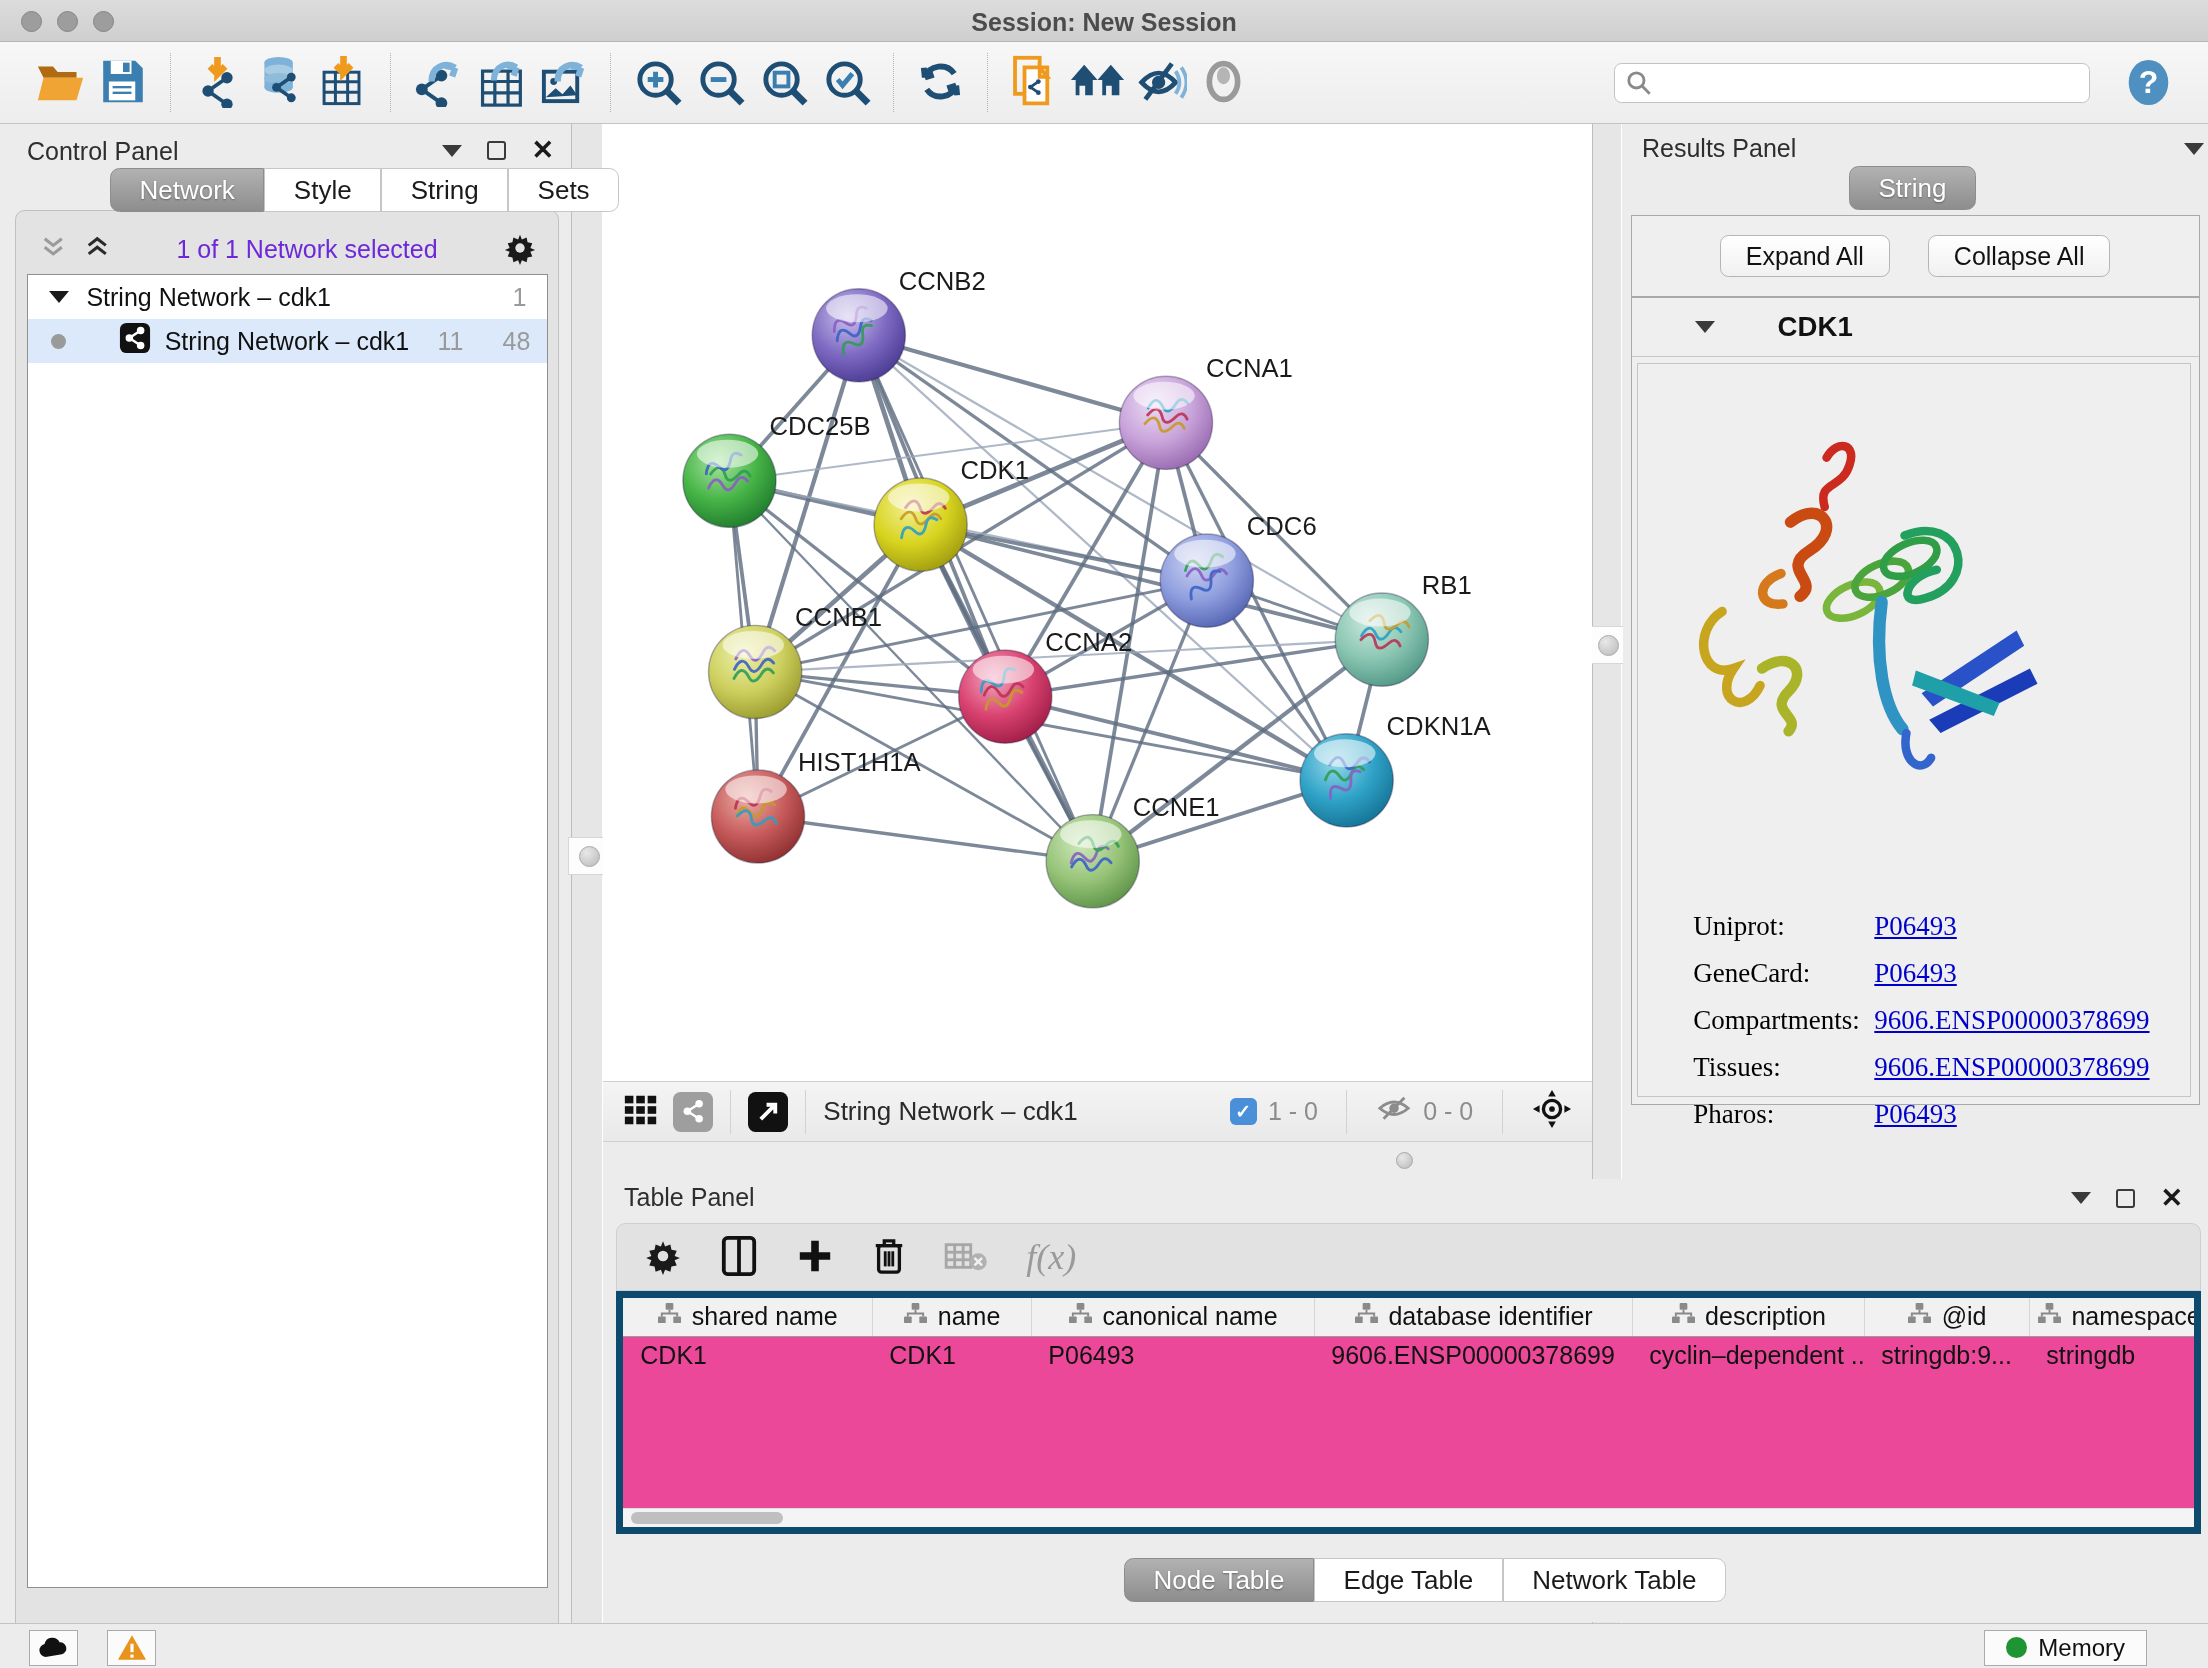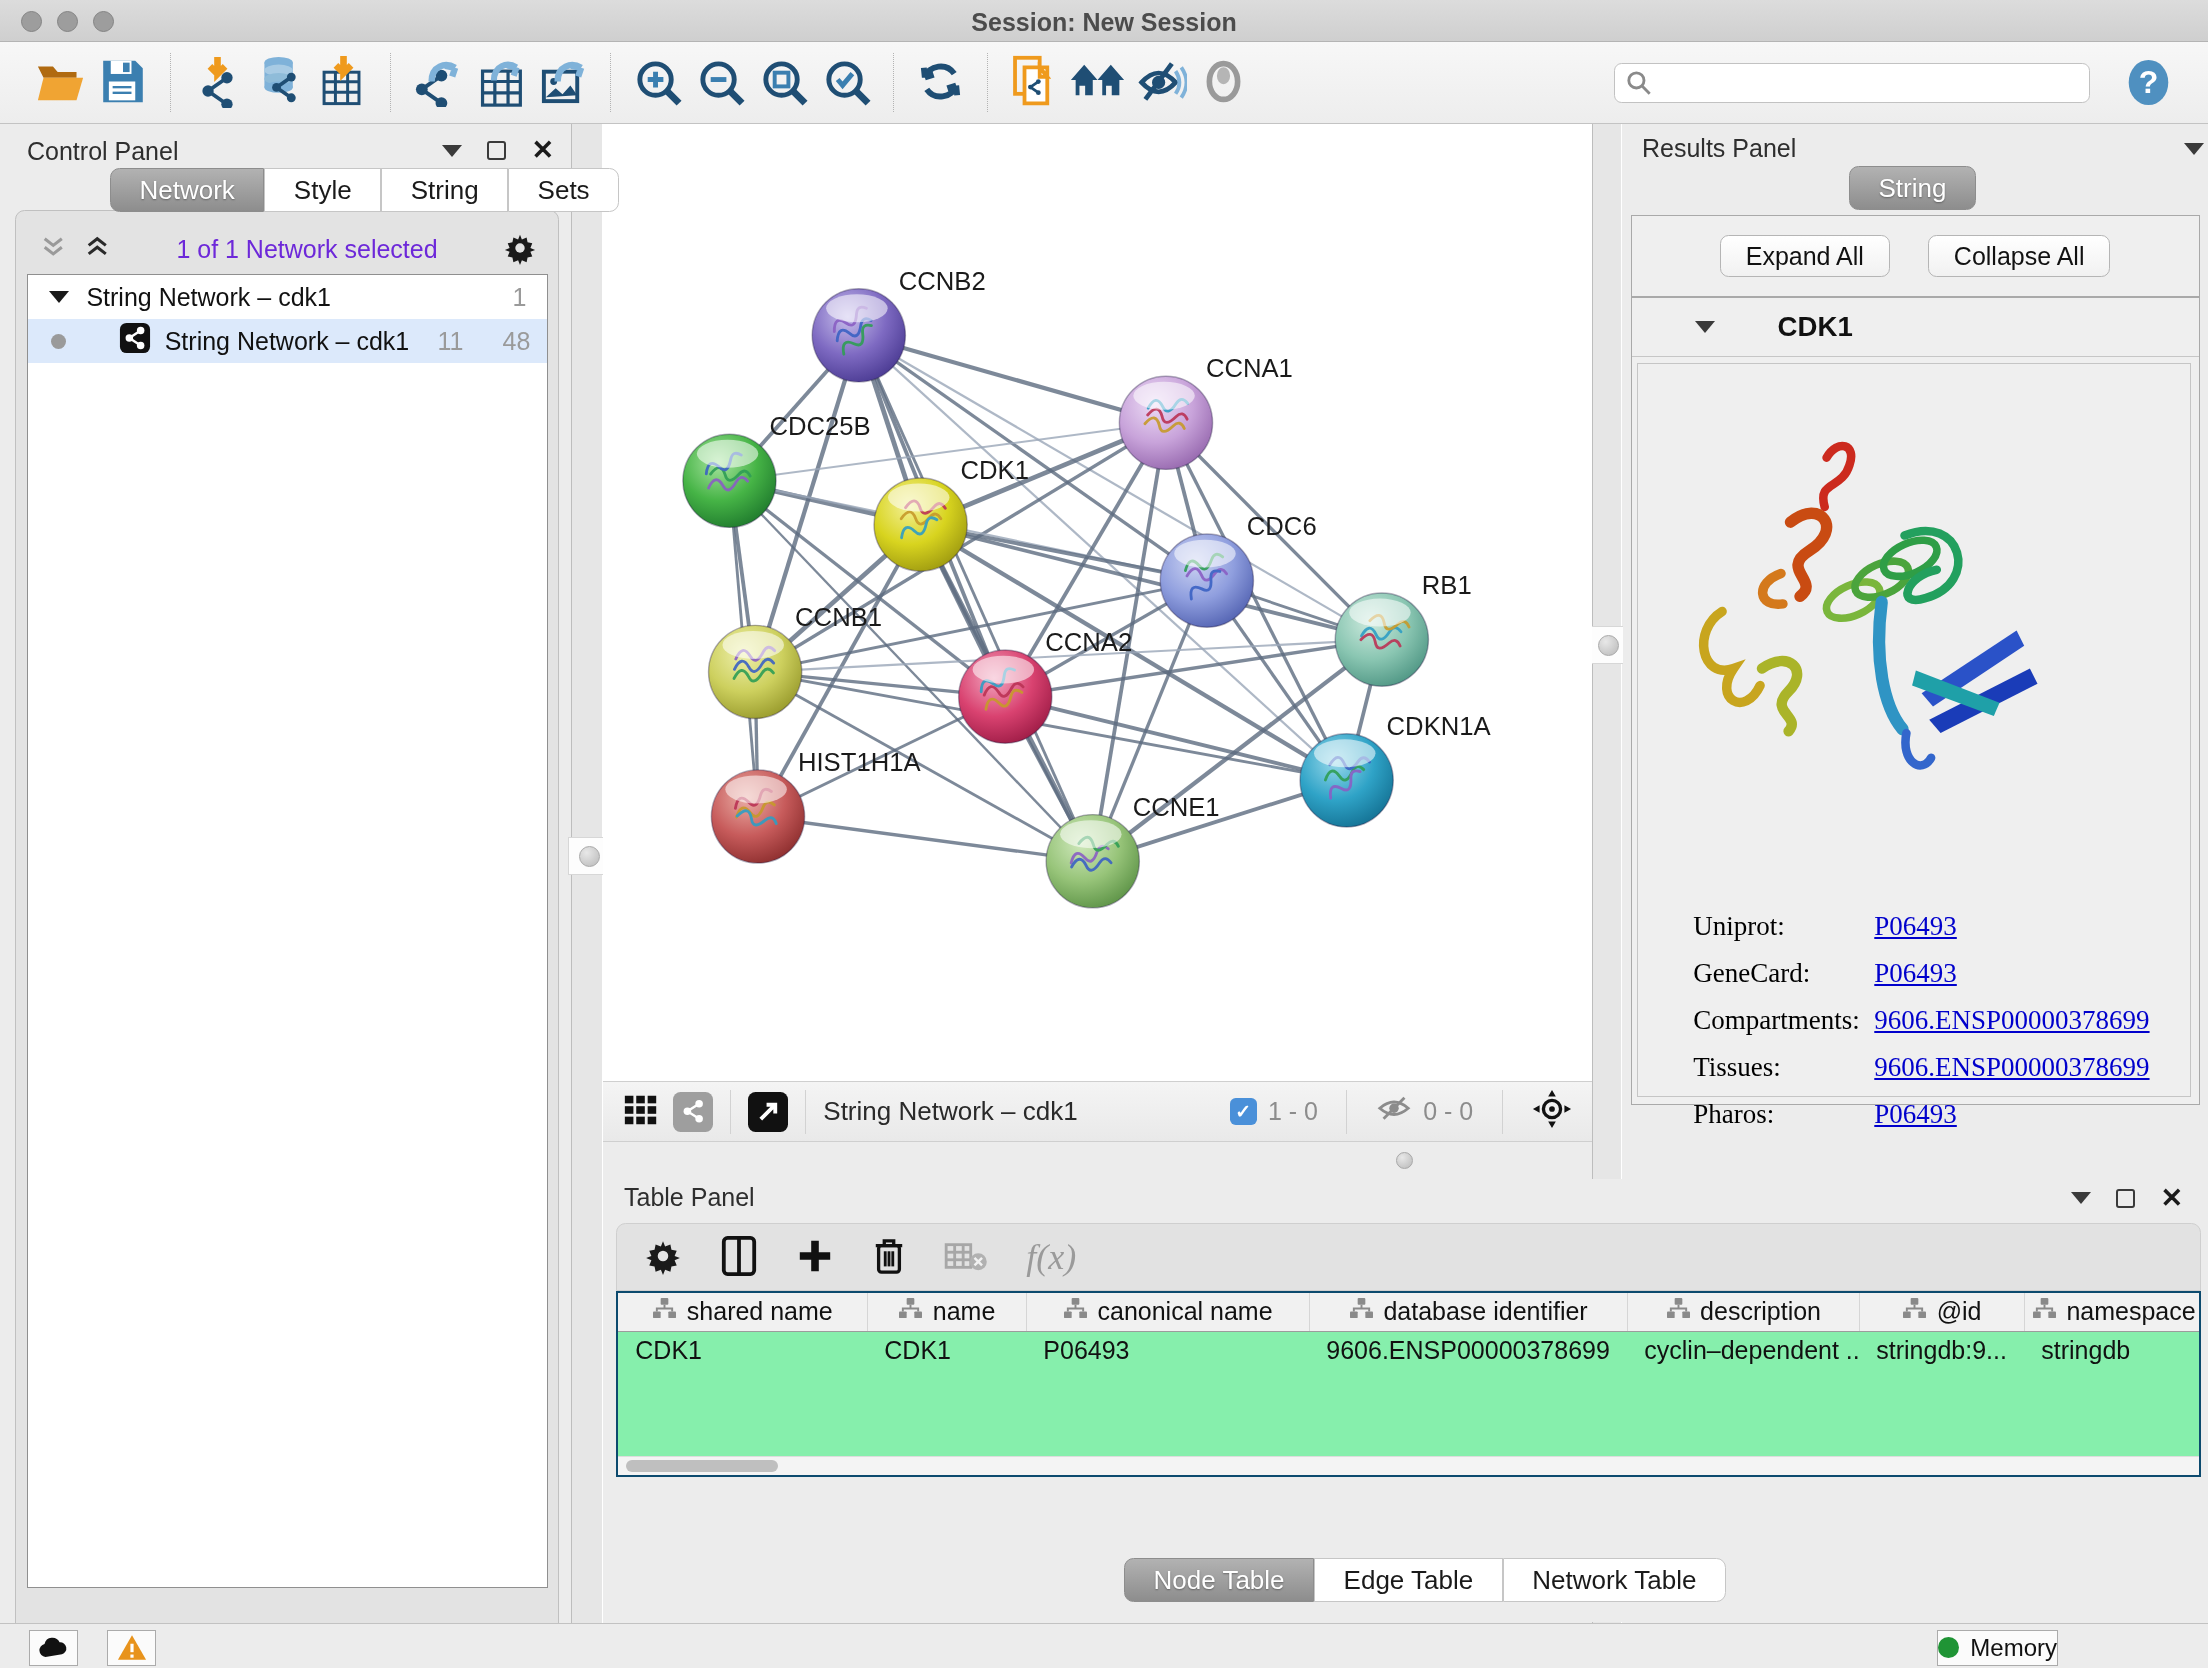--- a/index.html
+++ b/index.html
@@ -99,22 +99,22 @@
   .cl-label { width:181px; margin-left:17px; }
   .cl-link { color:#0000cc; text-decoration:underline; }
 
   
   .table-panel { position:absolute; left:603px; top:1179px; width:1605px; height:443px; background:#ececec; }
   .tp-header { position:absolute; left:21px; top:3.8px; }
   .tp-ctrls { right:25px; top:5.7px; }
   .tp-toolbar { position:absolute; left:13.3px; top:44px; width:1585px; height:68px;
     background:#e2e2e2; border:1px solid #cfcfcf; border-radius:9.5px 9.5px 0 0;
     display:flex; align-items:center; gap:38px; padding:0 27px; }
-  .tp-tablebox { position:absolute; left:13.3px; top:112px; width:1585px; height:186px;
-    background:#86efac; border:2px solid #0c4a6e; overflow:hidden; }
+  .tp-tablebox { position:absolute; left:13.3px; top:112px; width:1585px; height:243px;
+    background:#ec4899; border:7px solid #0c4a6e; overflow:hidden; }
   table.nodetable { border-collapse:collapse; width:100%; table-layout:fixed; }
   table.nodetable th { height:38px; background:#f1f1f1; border-right:1px solid #d6d6d6; border-bottom:1.9px solid #9c9c9c;
     font-size:25px; font-weight:normal; color:#111; white-space:nowrap; overflow:hidden; }
   table.nodetable td { height:38px; font-size:25px; color:#111; padding-left:17px; white-space:nowrap; overflow:hidden; }
   .th-flex { display:flex; align-items:center; justify-content:center; gap:9.5px; padding:0 5.7px; }
   .hscroll { position:absolute; left:0px; bottom:0px; width:100%; height:19px; background:#f4f4f4; border-top:1px solid #ddd; }
   .hthumb { position:absolute; left:7.6px; top:2.9px; width:152px; height:12.4px; background:#bfbfbf; border-radius:6.7px; }
   .tp-tabs { position:absolute; left:521px; top:379px; display:flex; }
 
   
@@ -939,20 +939,20 @@
           <path d="M9 22 a7 7 0 0 1 -1 -13.8 A8.5 8.5 0 0 1 24 6.5 a6.5 6.5 0 0 1 2.5 12.7 Z" fill="#111"></path>
         </svg>
     </div>
     <div class="st-btn" style="left:107px;width:49px">
       <svg width="30" height="27" viewBox="0 0 32 28">
           <path d="M16 1 L31 27 L1 27 Z" fill="#e8931c"></path>
           <rect x="14.3" y="10" width="3.4" height="9" fill="#fff"></rect>
           <rect x="14.3" y="21.5" width="3.4" height="3.4" fill="#fff"></rect>
         </svg>
     </div>
-    <div class="st-btn" style="left:1937px;width:121px">
+    <div class="st-btn" style="left:1984px;width:163px">
       <span class="mem-dot"></span>
       <span class="mem-label">Memory</span>
     </div>
   </div>
 
 </div>
 
 
 </body></html>

